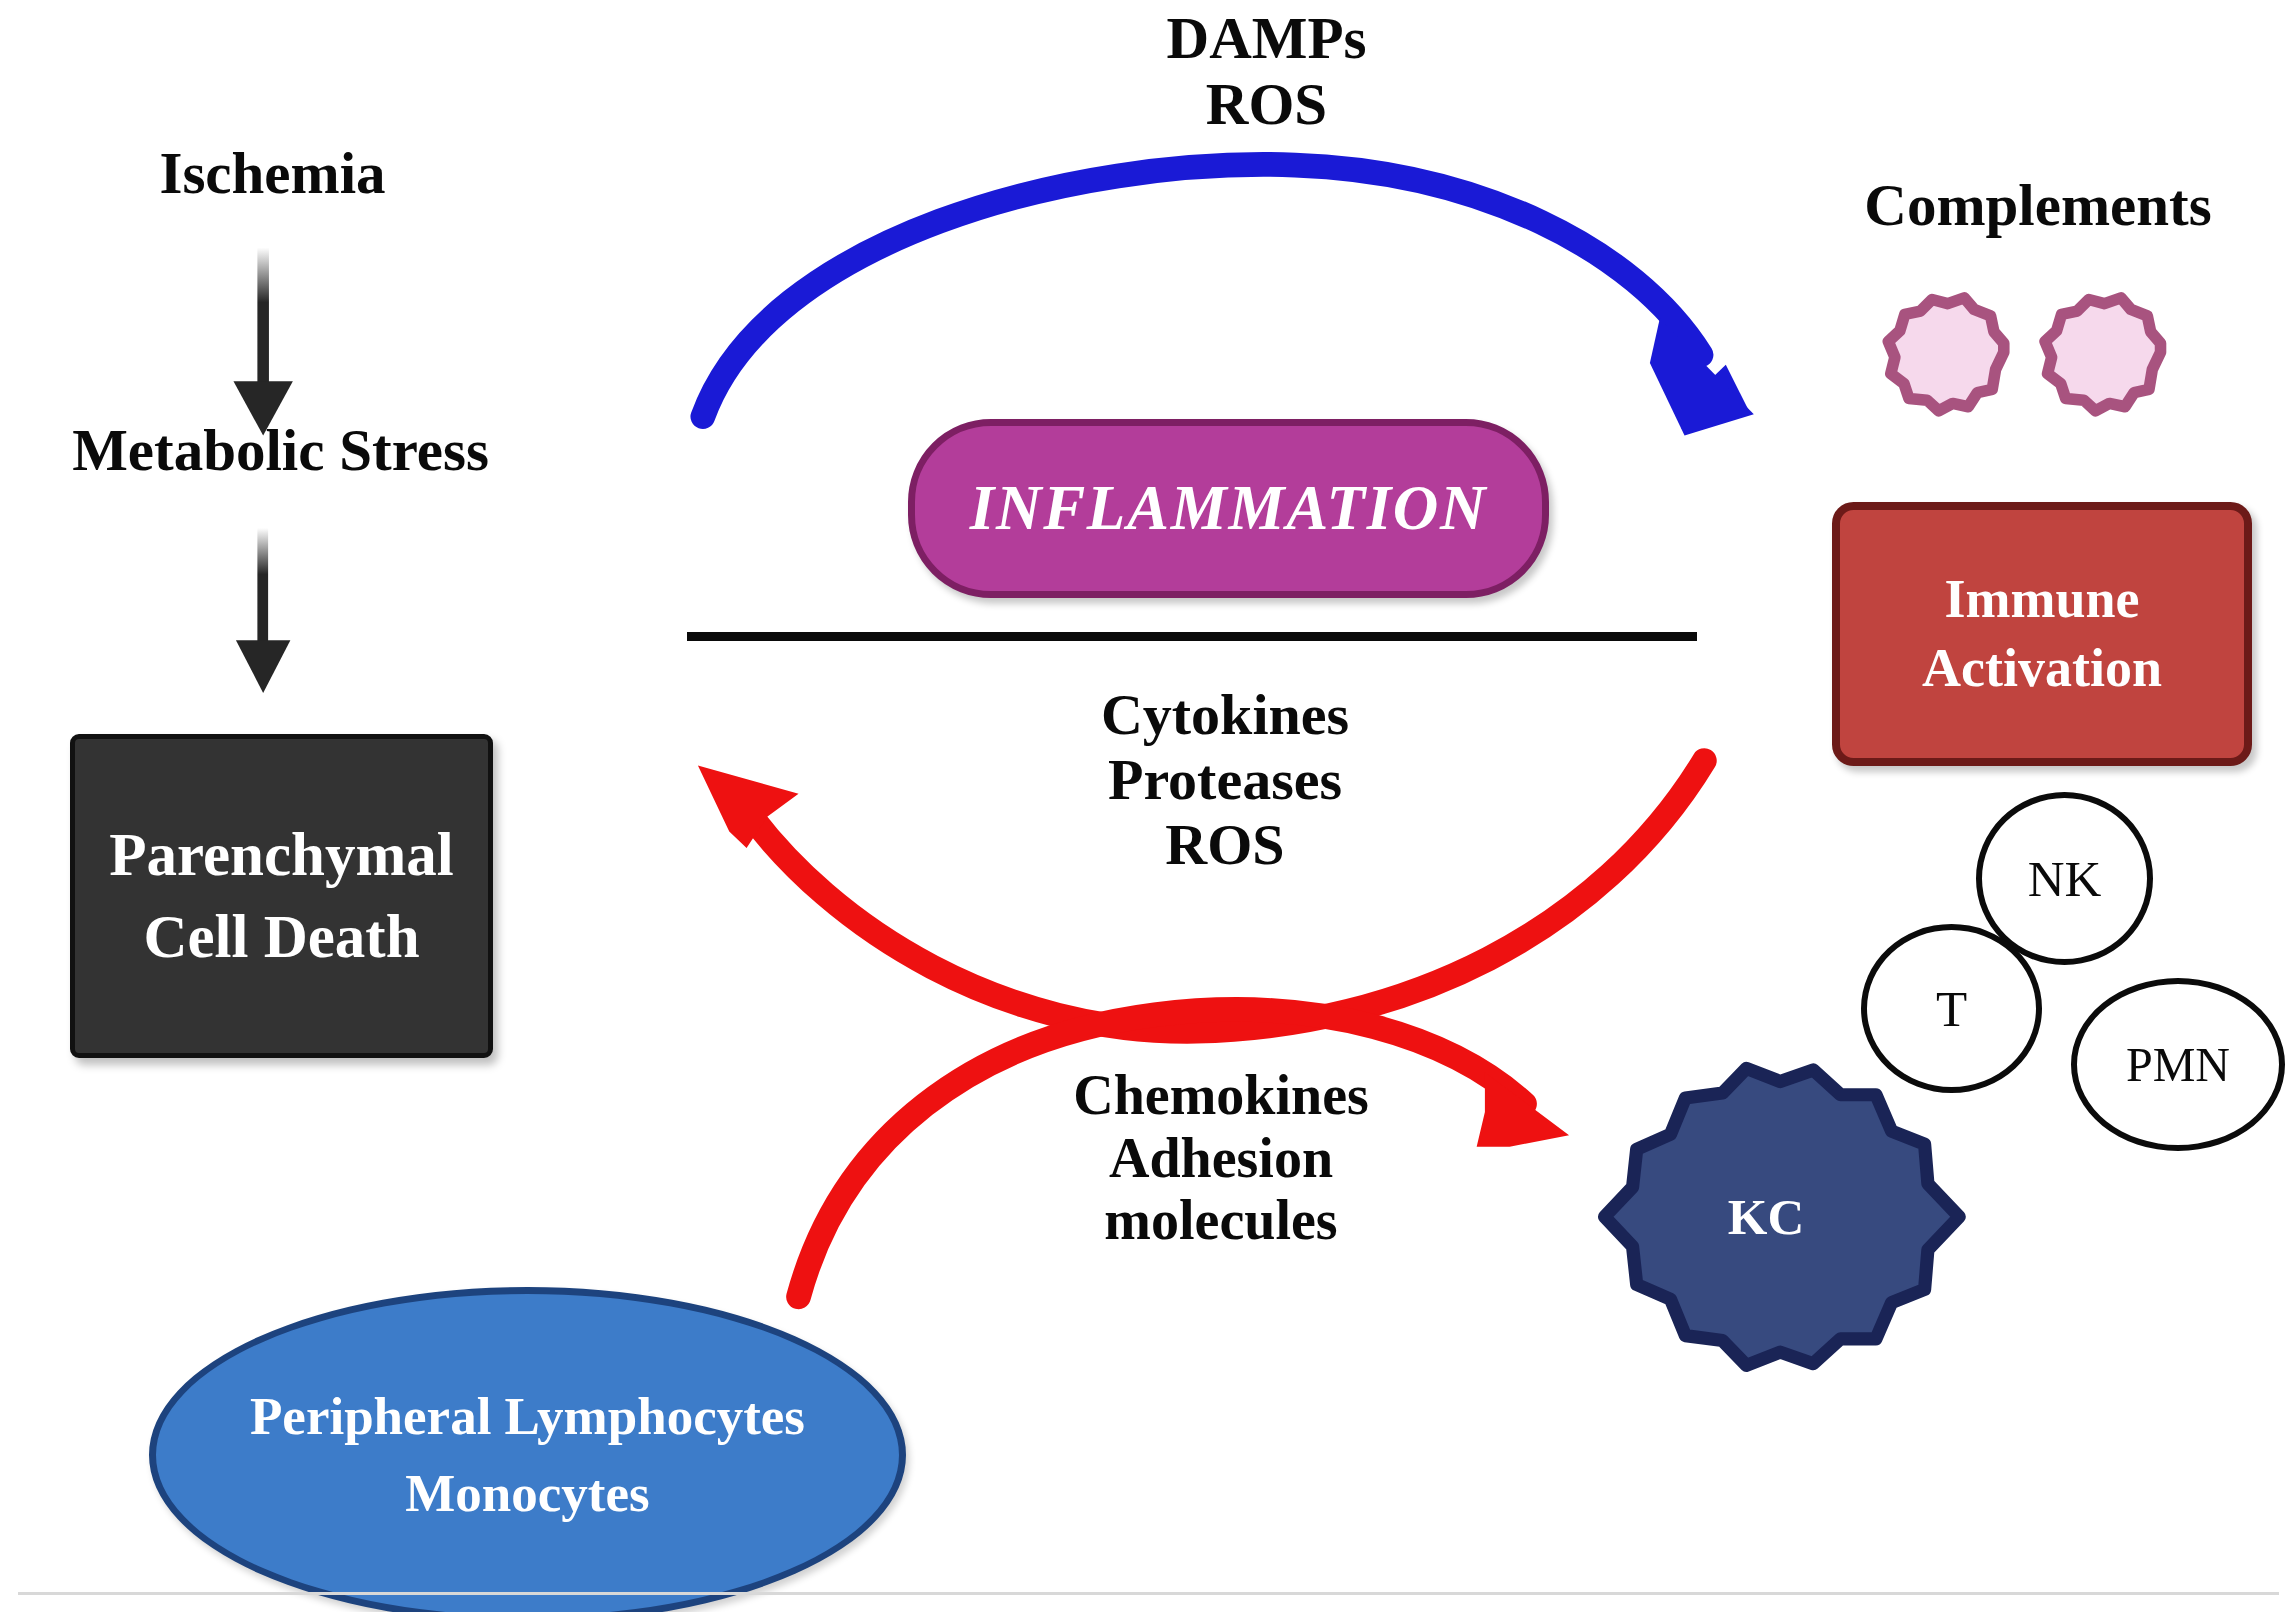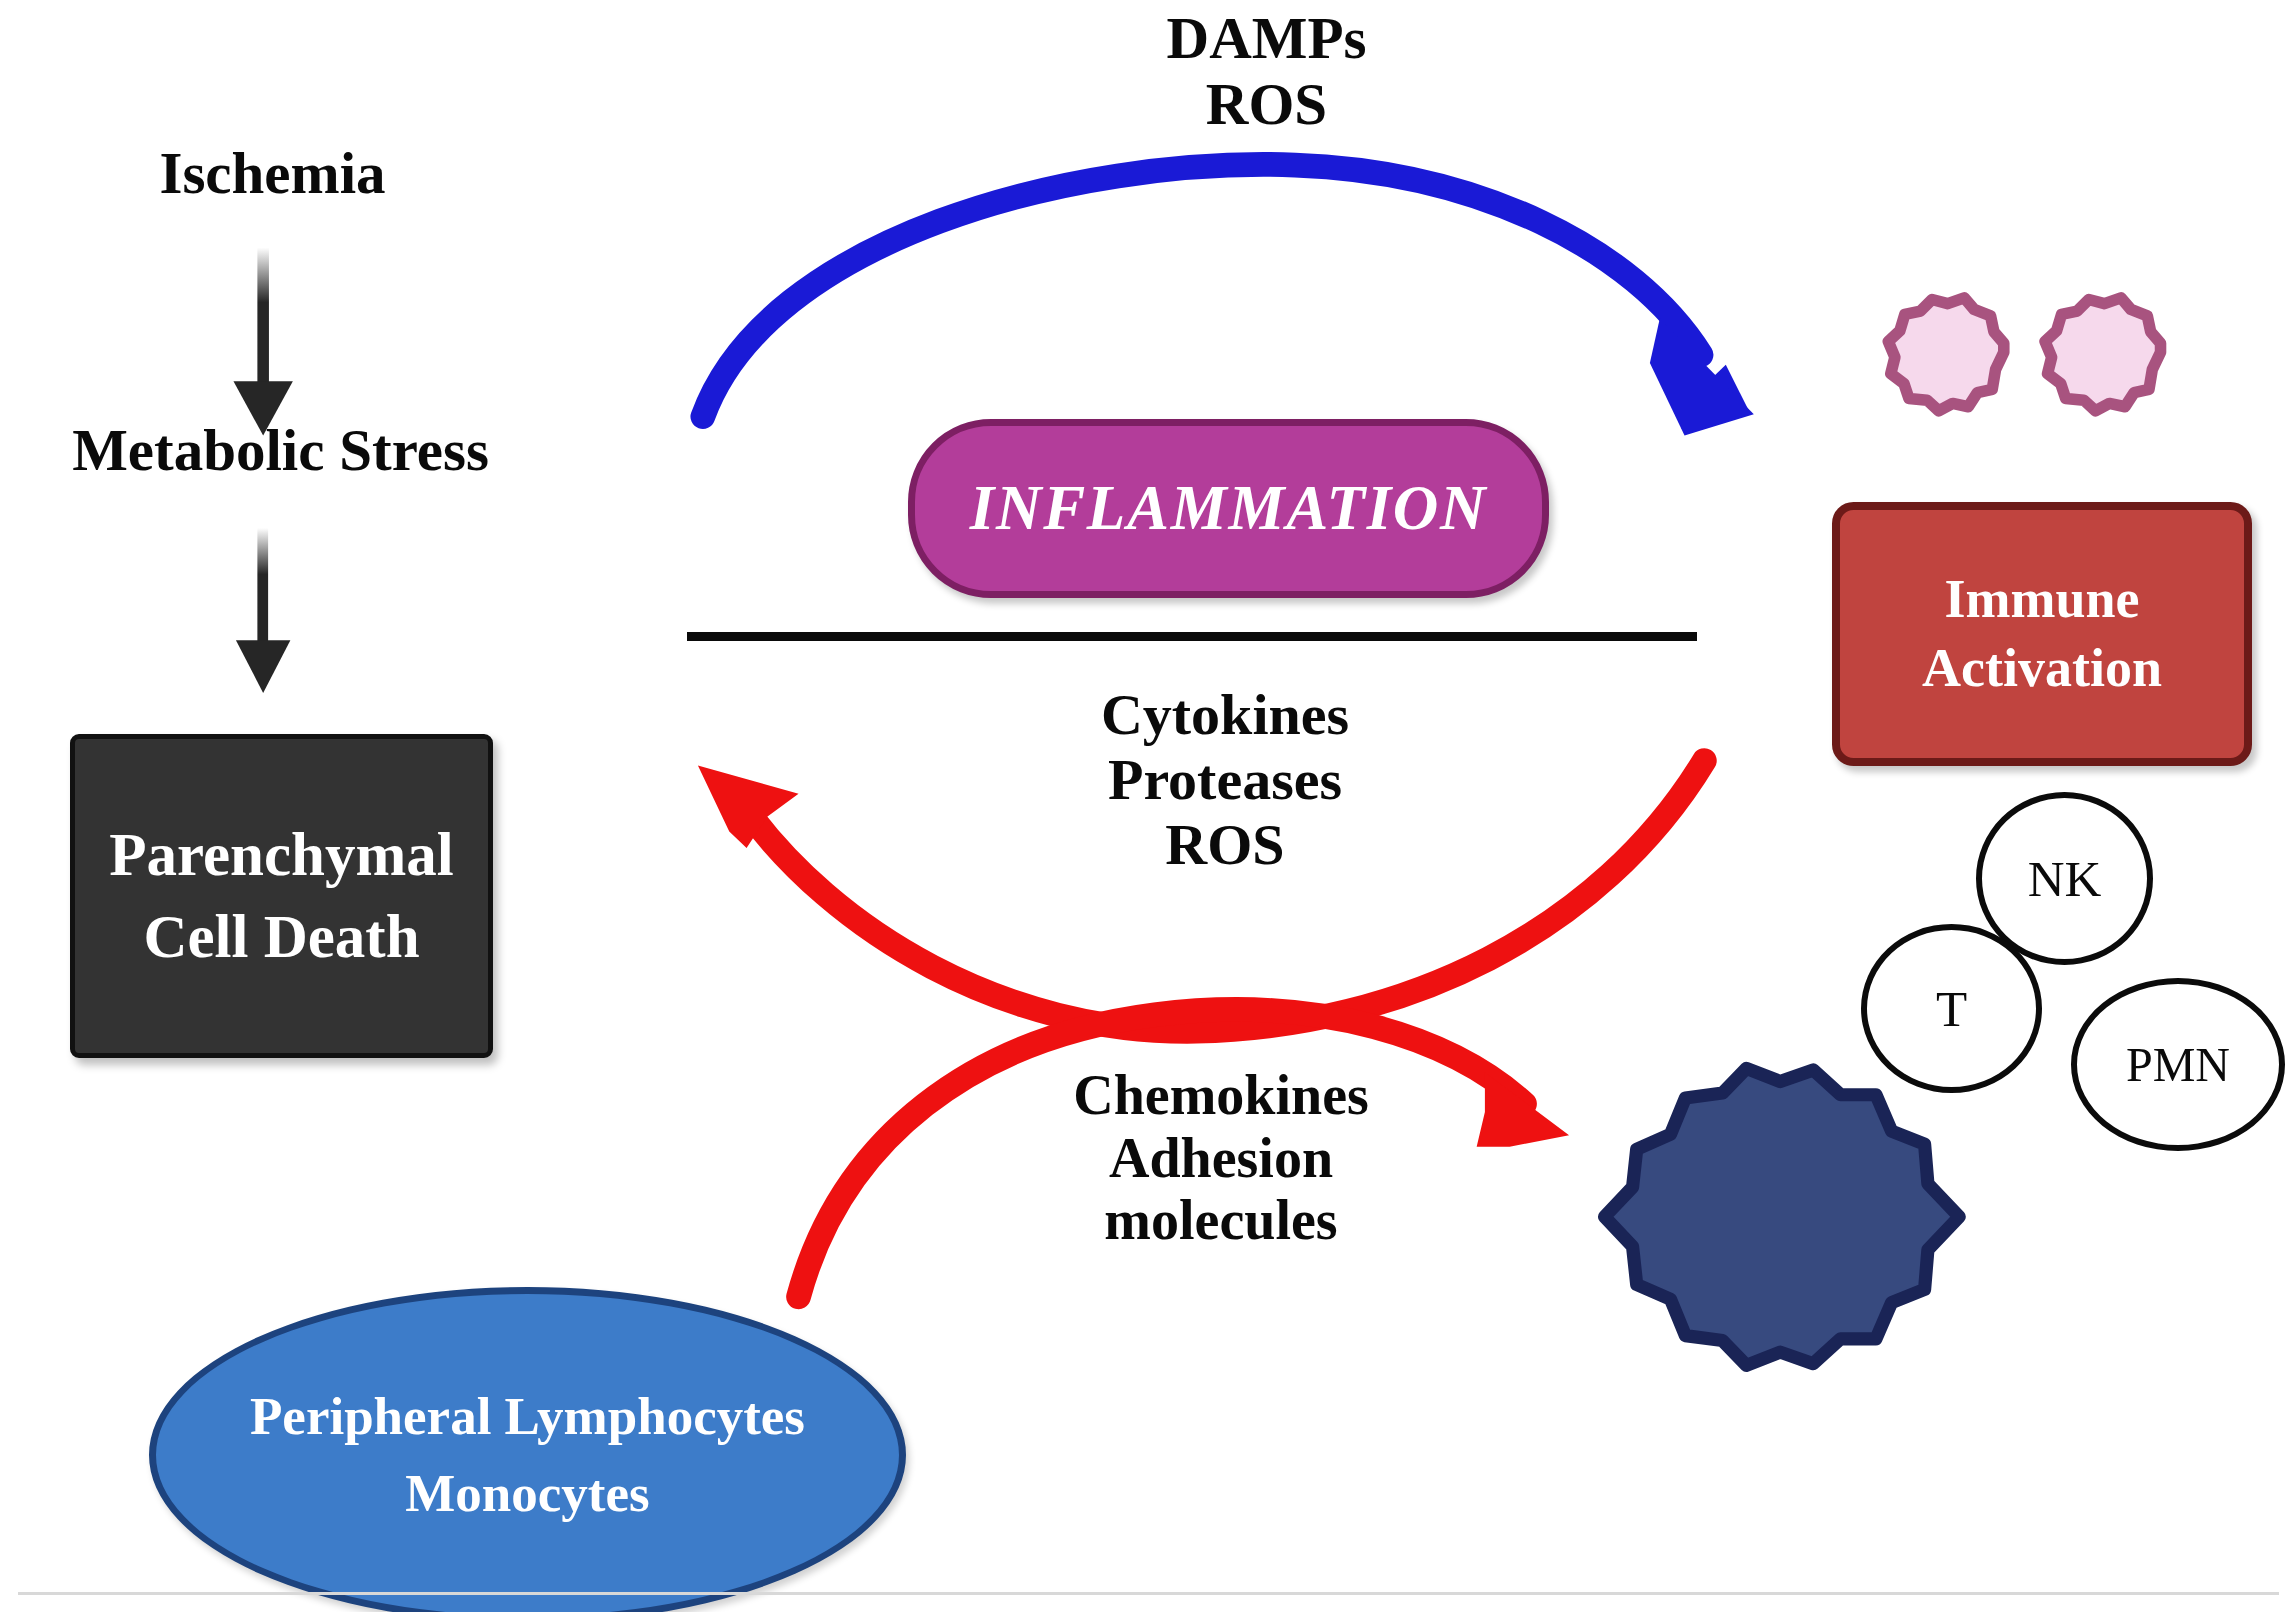--- a/index.html
+++ b/index.html
@@ -125,36 +125,40 @@
       <polygon fill="#f6d9ec" stroke="#a8537f" stroke-width="14" stroke-linejoin="round" points="74,0 64,21 60,45 42,49 31,66 12,62 -5,71 -19,58 -41,56 -47,38 -63,26 -58,6 -66,-13 -52,-26 -46,-46 -27,-50 -13,-64 6,-59 26,-66 38,-52 58,-44 62,-25 74,-11"></polygon>
     </g>
   </svg>
 
   <div id="divider-line"></div>
 
   <div class="lbl" id="label-damps-ros">DAMPs
 ROS</div>
   <div class="lbl" id="label-ischemia">Ischemia</div>
   <div class="lbl" id="label-metabolic-stress">Metabolic Stress</div>
+  <div class="lbl" id="label-complements">Complements</div>
   <div class="lbl" id="label-cytokines">Cytokines
 Proteases
 ROS</div>
   <div class="lbl" id="label-chemokines">Chemokines
 Adhesion
 molecules</div>
 
   <div id="parenchymal-box">Parenchymal
 Cell Death</div>
   <div id="inflammation-pill">INFLAMMATION</div>
   <div id="immune-box">Immune
 Activation</div>
   <div id="peripheral-ellipse">Peripheral
 Lymphocytes
 Monocytes</div>
 
+  <div id="kc-star">
+    <div class="kctxt">KC</div>
+  </div>
 
   <div class="cell-oval" id="cell-nk">NK</div>
   <div class="cell-oval" id="cell-t">T</div>
   <div class="cell-oval" id="cell-pmn">PMN</div>
 
   <div id="figure-baseline"></div>
 </div>
 
 
 </body></html>

